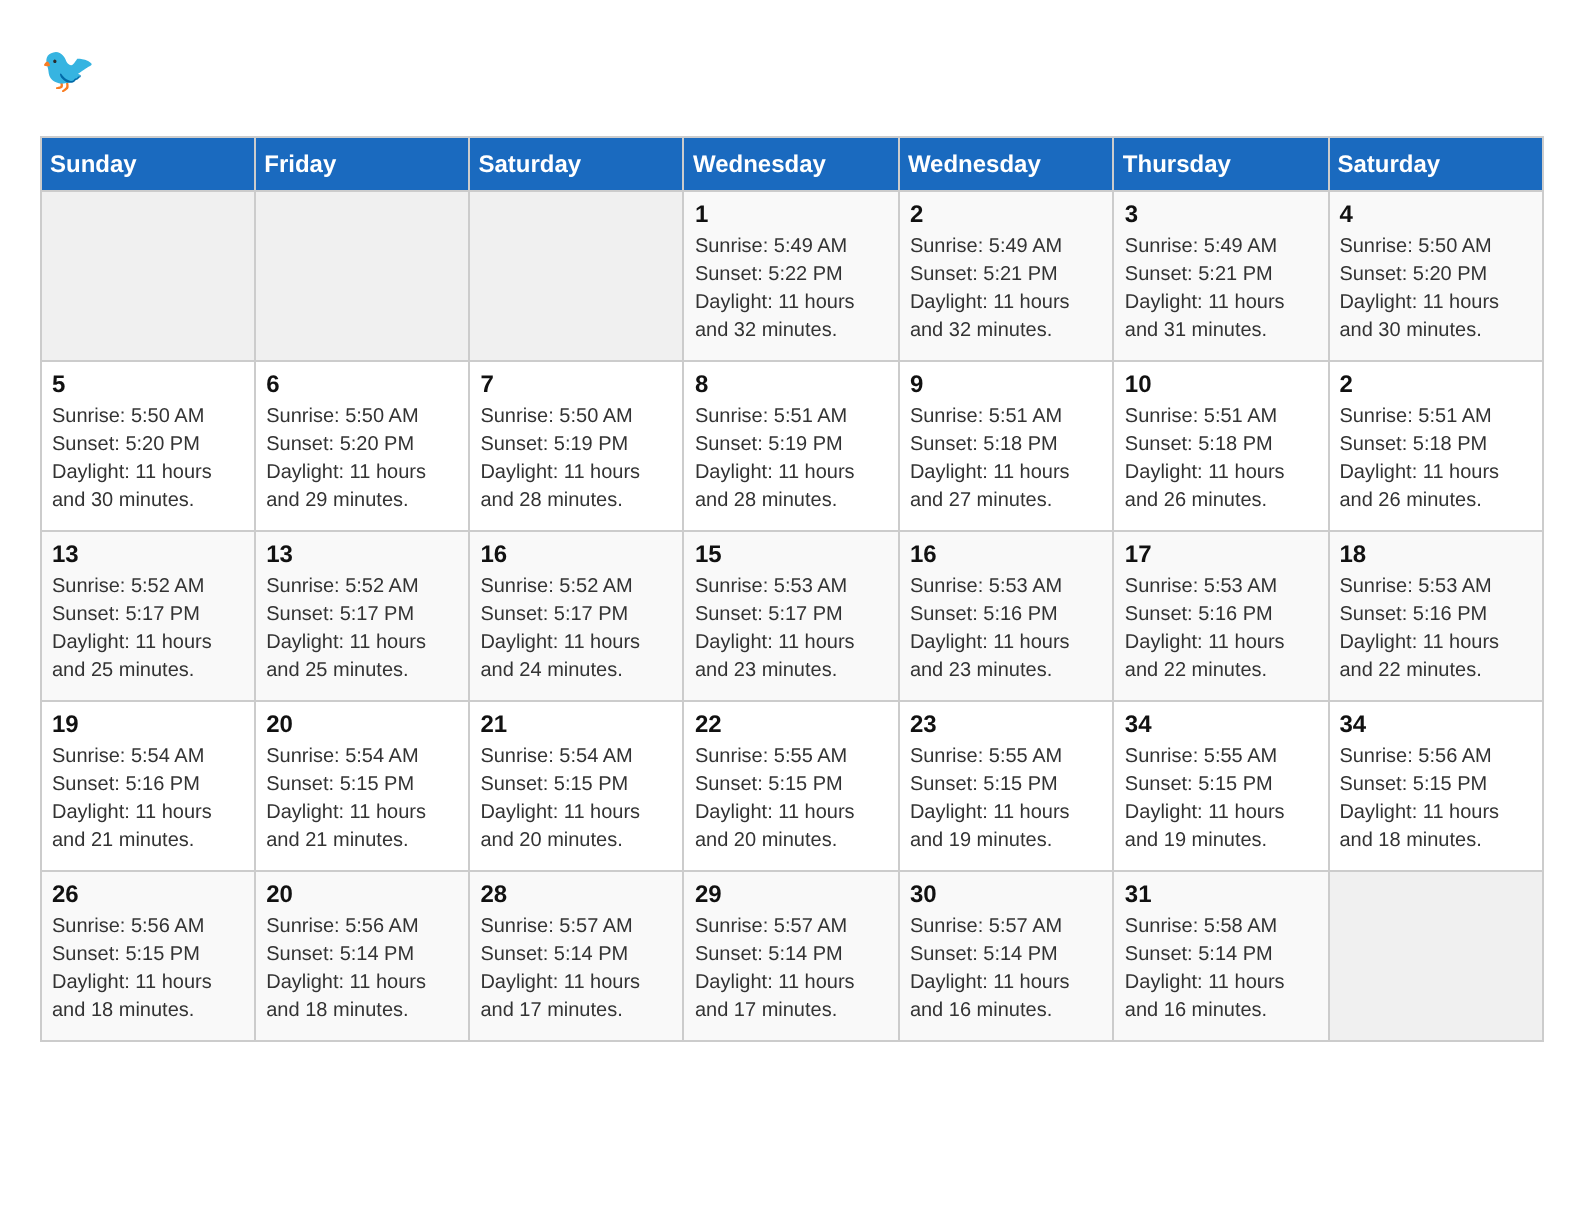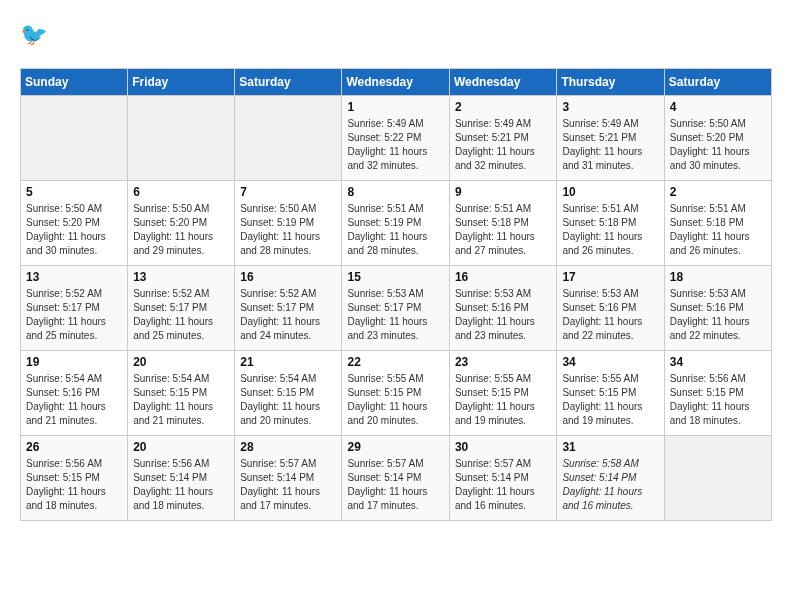--- a/index.html
+++ b/index.html
@@ -332,21 +332,21 @@
         </td>
         <td>
           <div class="day-num">30</div>
           <div class="day-info" style="white-space: pre-line;">Sunrise: 5:57 AM
 Sunset: 5:14 PM
 Daylight: 11 hours
 and 16 minutes.</div>
         </td>
         <td>
           <div class="day-num">31</div>
-          <div class="day-info" style="white-space: pre-line; font-style: italic;">Sunrise: 5:58 AM
+          <div class="day-info" style="white-space: pre-line;">Sunrise: 5:58 AM
 Sunset: 5:14 PM
 Daylight: 11 hours
 and 16 minutes.</div>
         </td>
         <td class="empty-cell"></td>
       </tr>
     </tbody>
 </table>
 
 </body></html>

